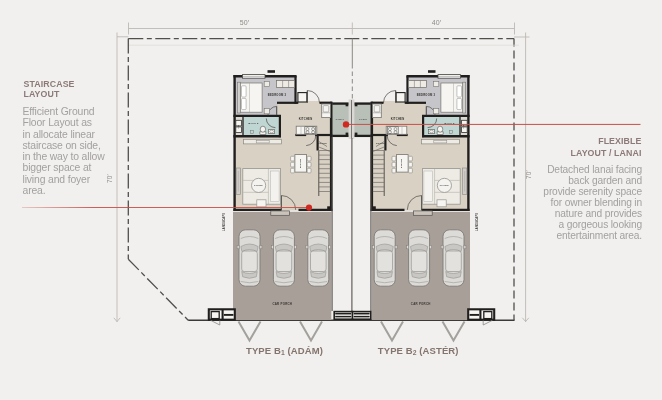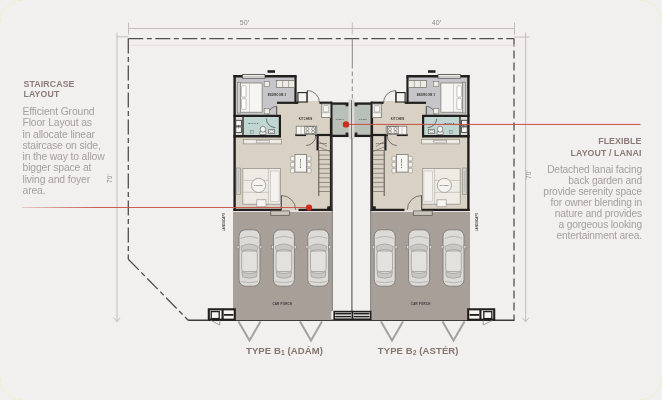--- a/index.html
+++ b/index.html
@@ -1,12 +1,12 @@
 <!DOCTYPE html>
-<html><head><meta charset="utf-8"><style>html,body{margin:0;padding:0;background:#f2f0ee;}.page{position:relative;width:662px;height:400px;overflow:hidden;background:#fde047;font-family:"Liberation Sans",sans-serif;border-radius:23px;}</style></head><body>
+<html><head><meta charset="utf-8"><style>html,body{margin:0;padding:0;background:#f2f0ee;}.page{position:relative;width:662px;height:400px;overflow:hidden;background:#fde047;font-family:"Liberation Sans",sans-serif;}</style></head><body>
 <div class="page">
 <svg width="662" height="400" viewBox="0 0 662 400">
 
 <rect x="0" y="0" width="662" height="400" fill="#f2f0ee"></rect>
 
 <line x1="128.5" y1="28.5" x2="514.5" y2="28.5" stroke="#bcb8b4" stroke-width="0.9"></line>
 <line x1="128.5" y1="22.5" x2="128.5" y2="34.5" stroke="#bcb8b4" stroke-width="0.9"></line>
 <line x1="352.3" y1="22.5" x2="352.3" y2="34.5" stroke="#bcb8b4" stroke-width="0.9"></line>
 <line x1="514.5" y1="22.5" x2="514.5" y2="34.5" stroke="#bcb8b4" stroke-width="0.9"></line>
 

